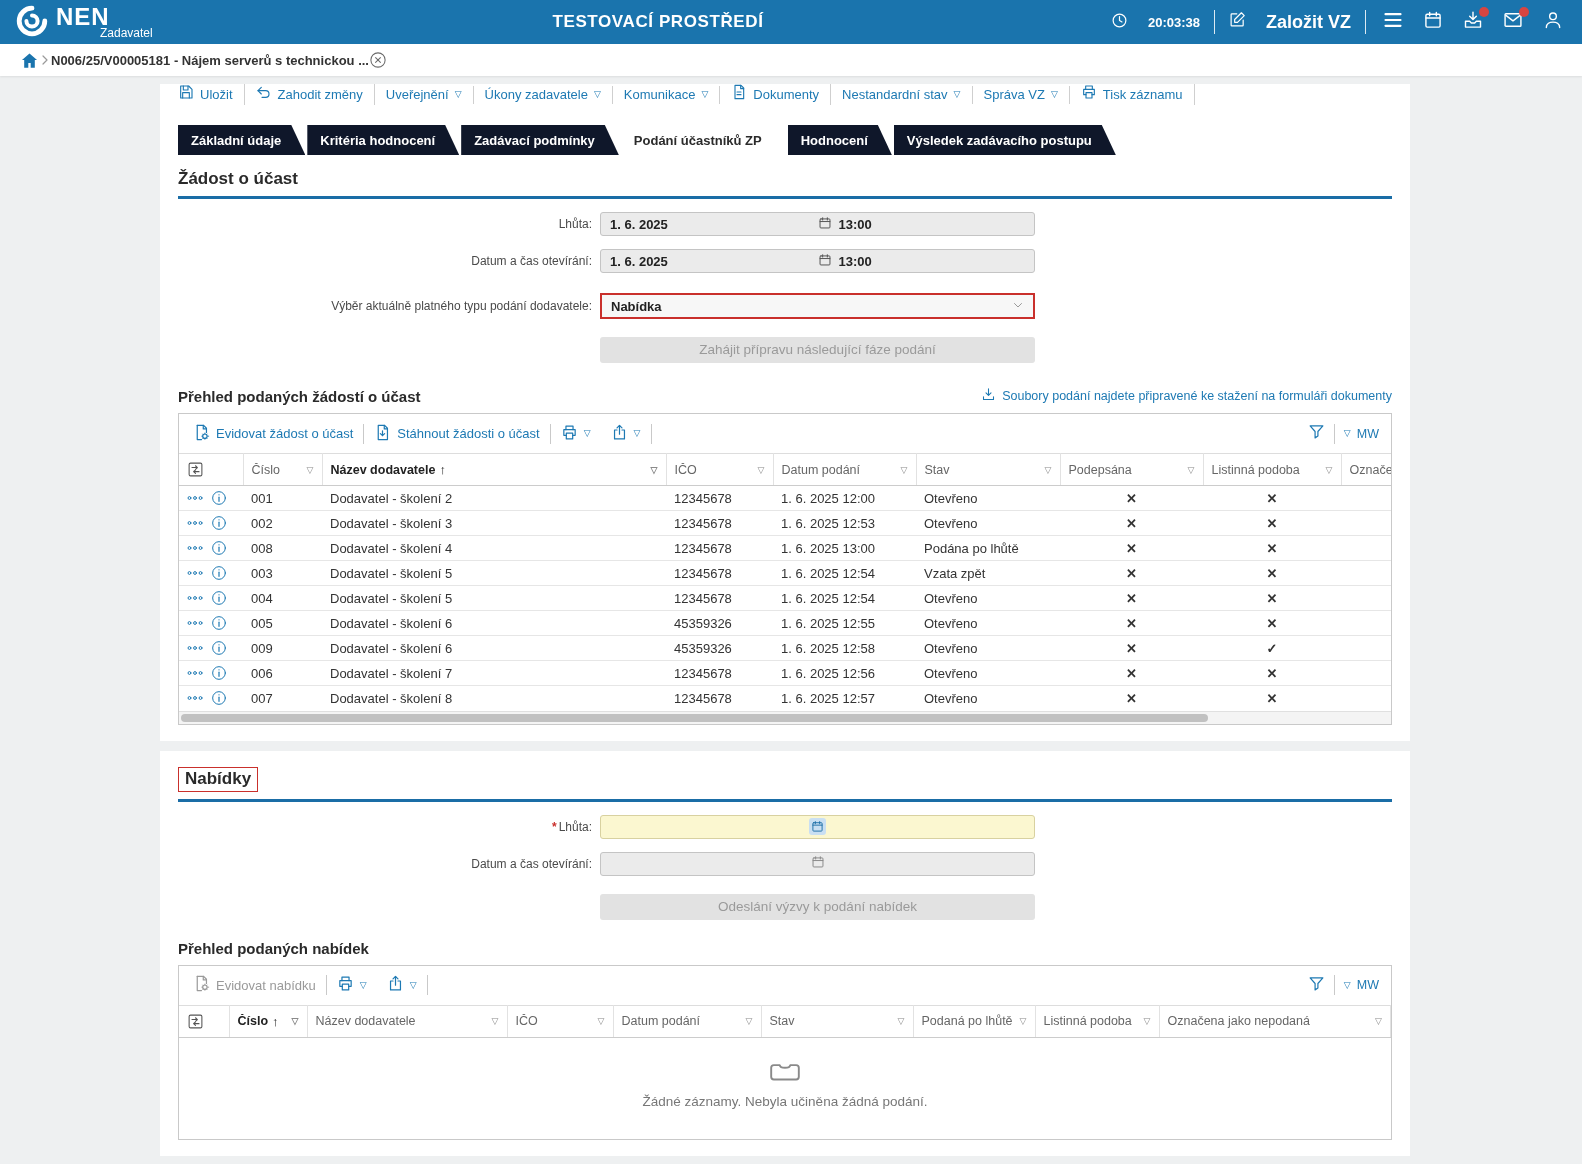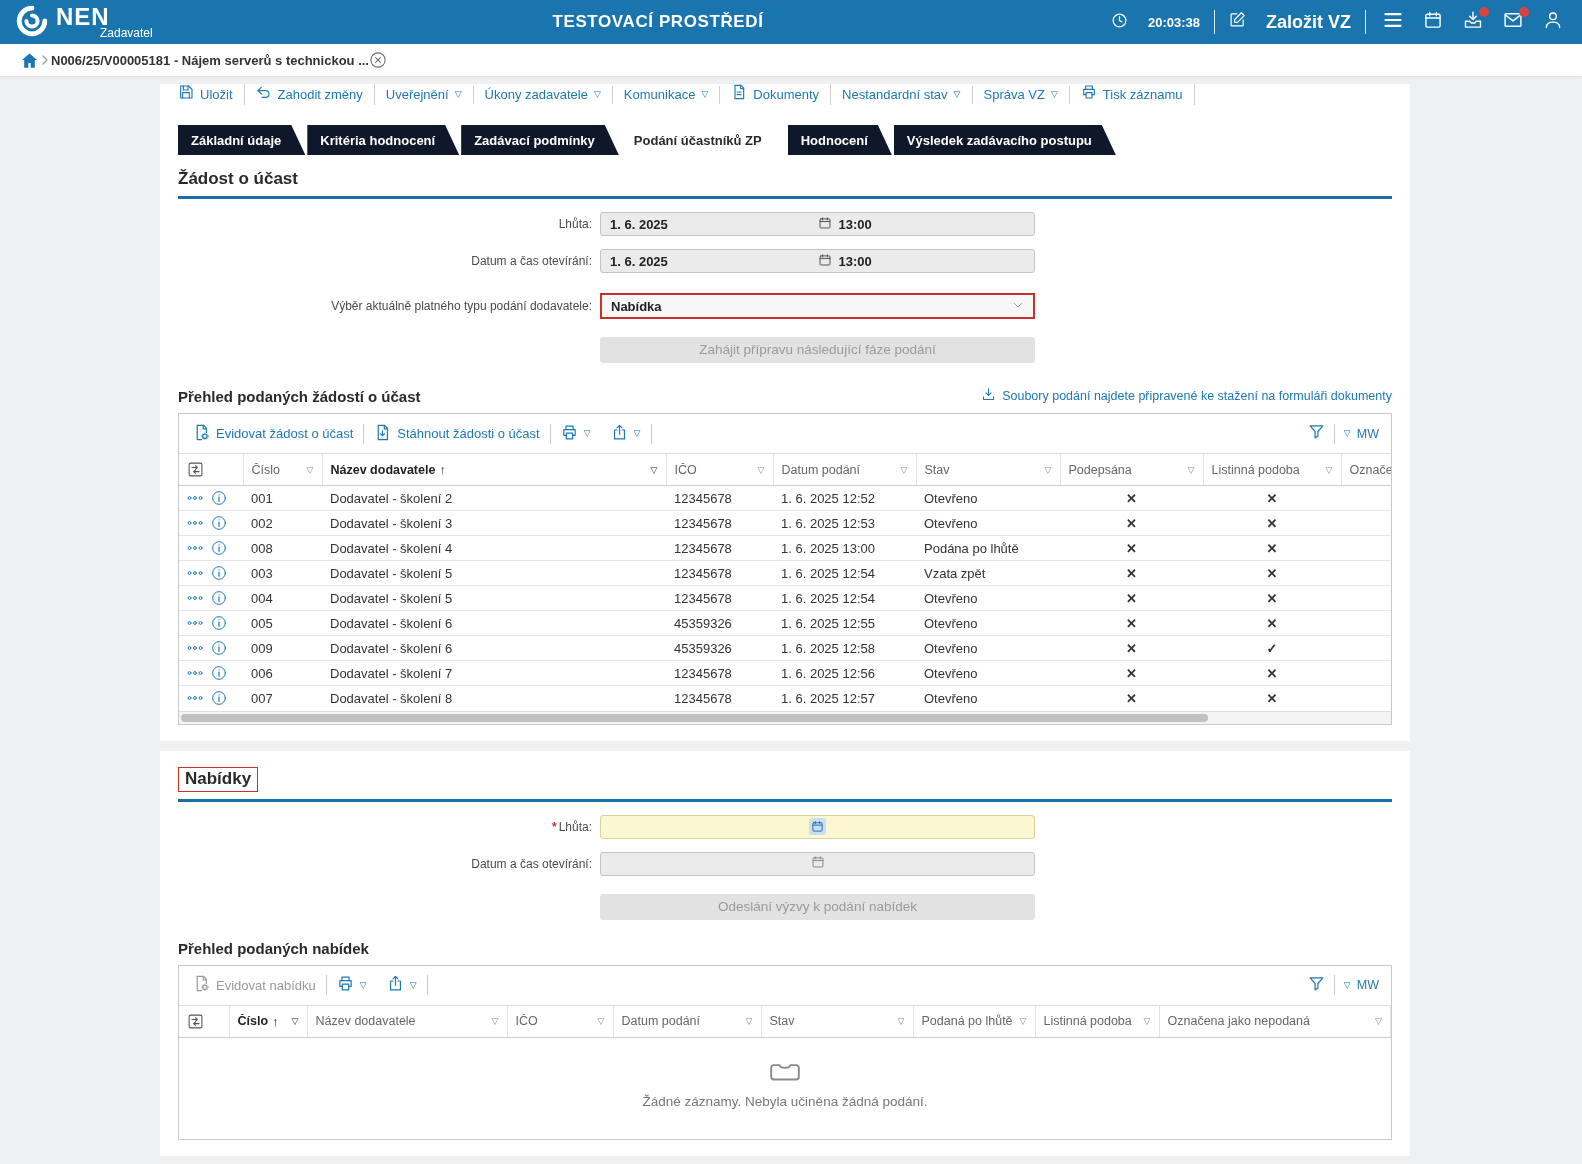--- a/index.html
+++ b/index.html
@@ -463,21 +463,21 @@
                           <circle cx="12" cy="12" r="9.5" stroke-width="1.5"></circle>
                           <path d="M12 10.8V17" stroke-width="1.8"></path>
                           <circle cx="12" cy="7.3" r="1" fill="currentColor" stroke="none"></circle>
                         </svg>
                       </span>
                     </div>
                   </td>
                   <td>001</td>
                   <td>Dodavatel - školení 2</td>
                   <td>12345678</td>
-                  <td>1. 6. 2025 12:52</td>
+                  <td>1. 6. 2025 12:00</td>
                   <td>Otevřeno</td>
                   <td class="center mark-x">✕</td>
                   <td class="center mark-x">✕</td>
                   <td></td>
                 </tr>
                 <tr>
                   <td>
                     <div class="cell-actions">
                       <span class="dots3">
                         <svg viewBox="0 0 26 12" fill="none" stroke="currentColor" stroke-width="1.7" stroke-linecap="round" stroke-linejoin="round">

